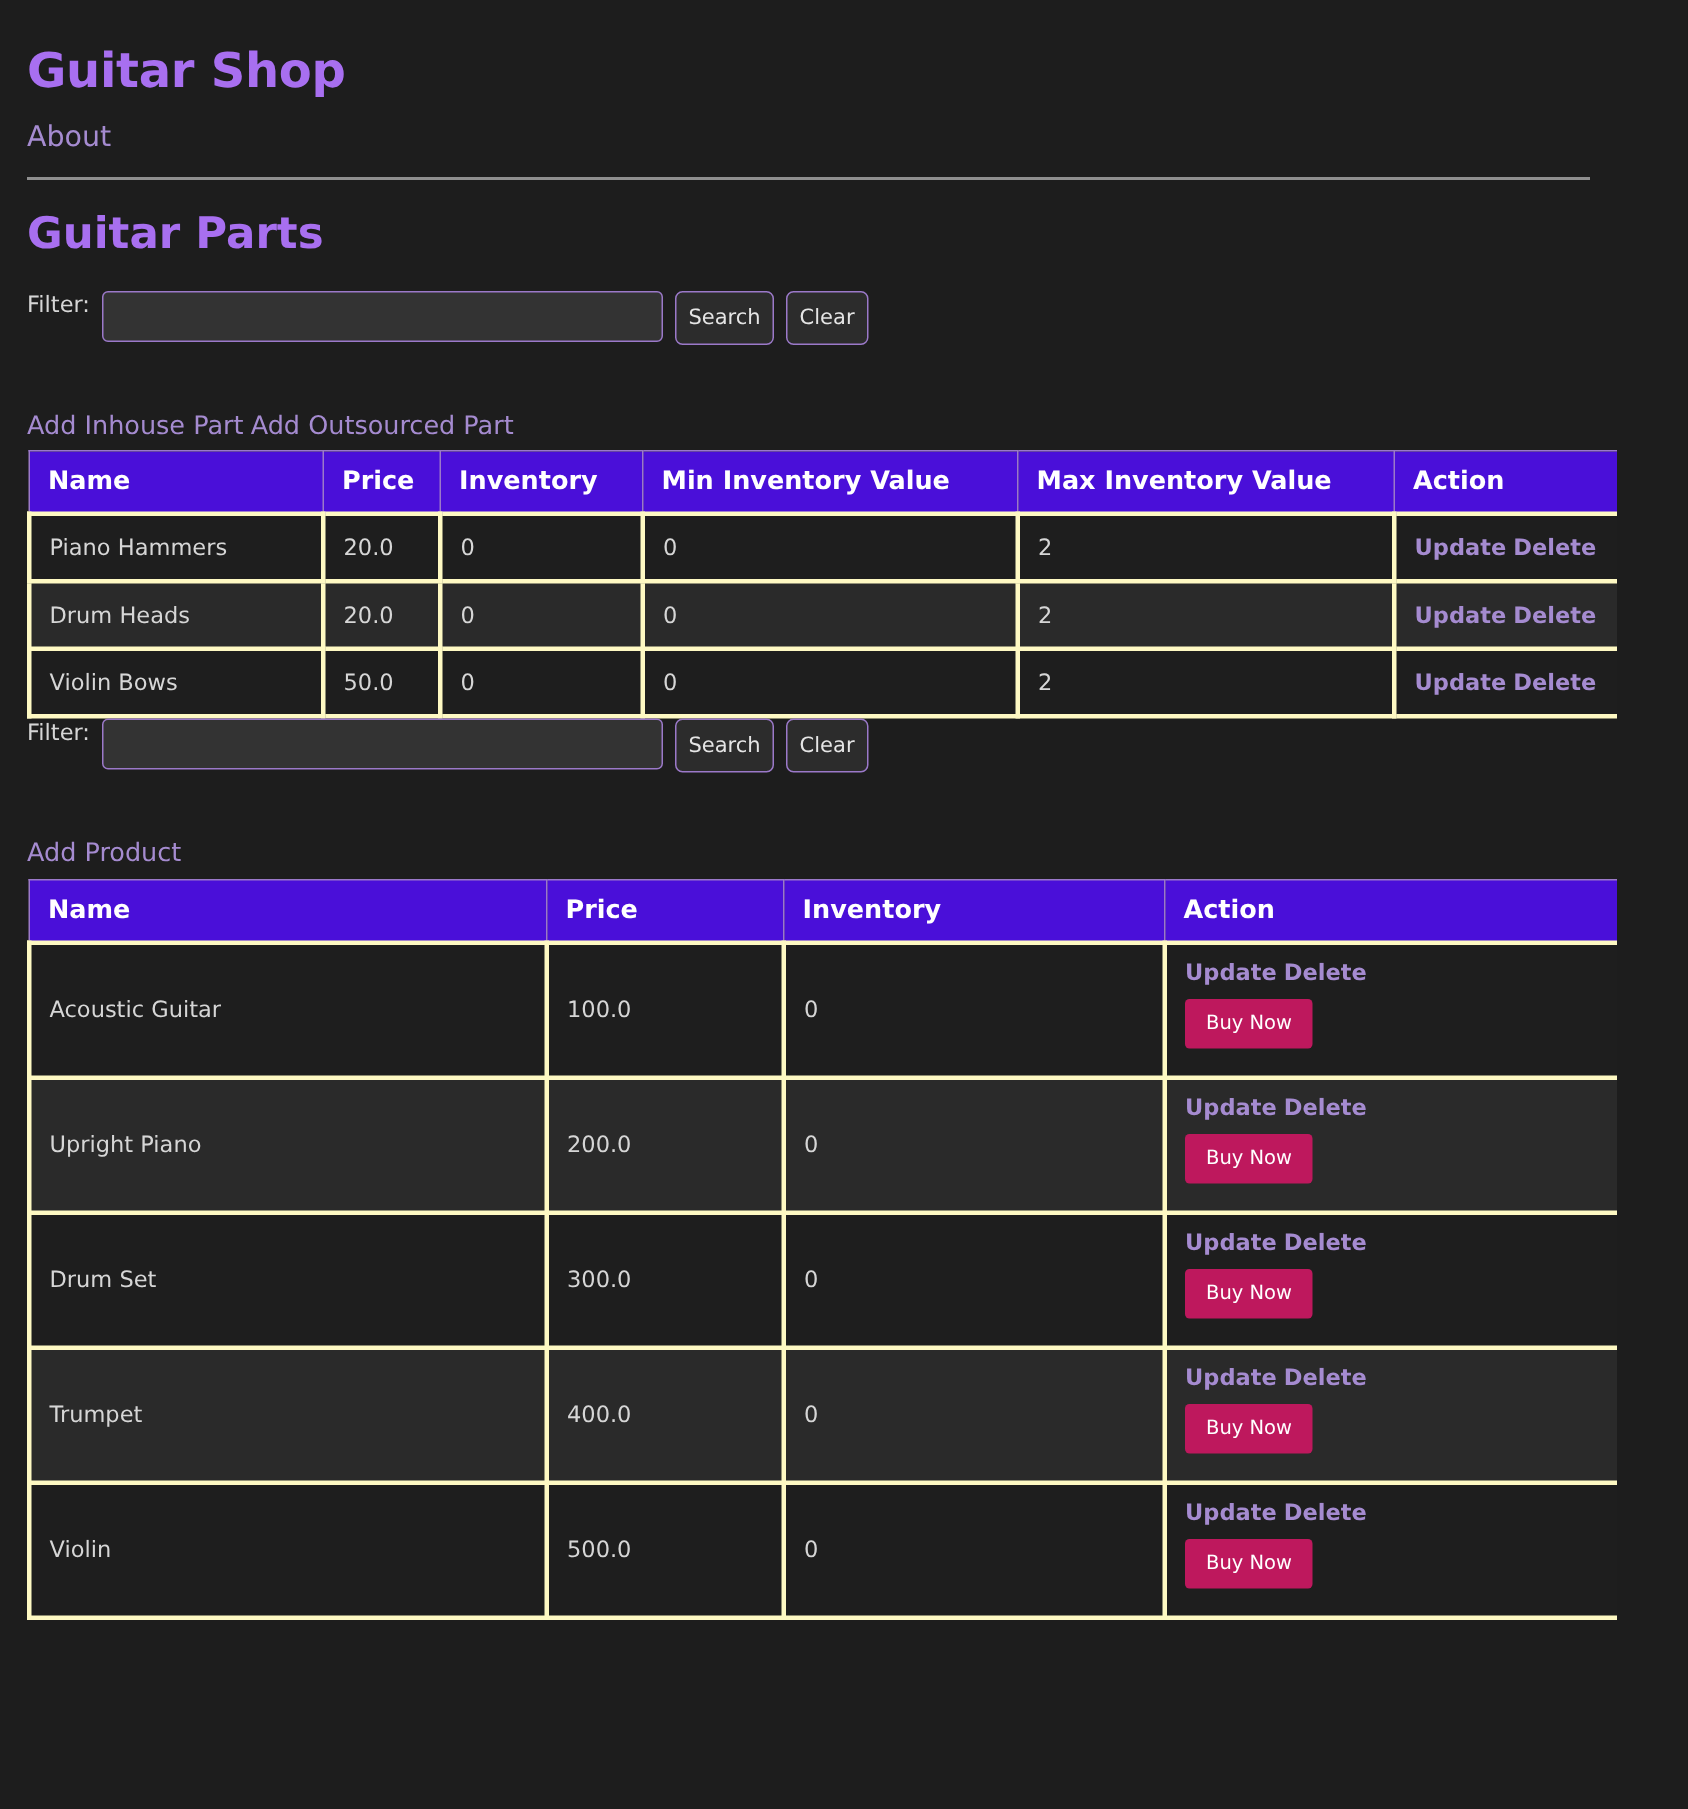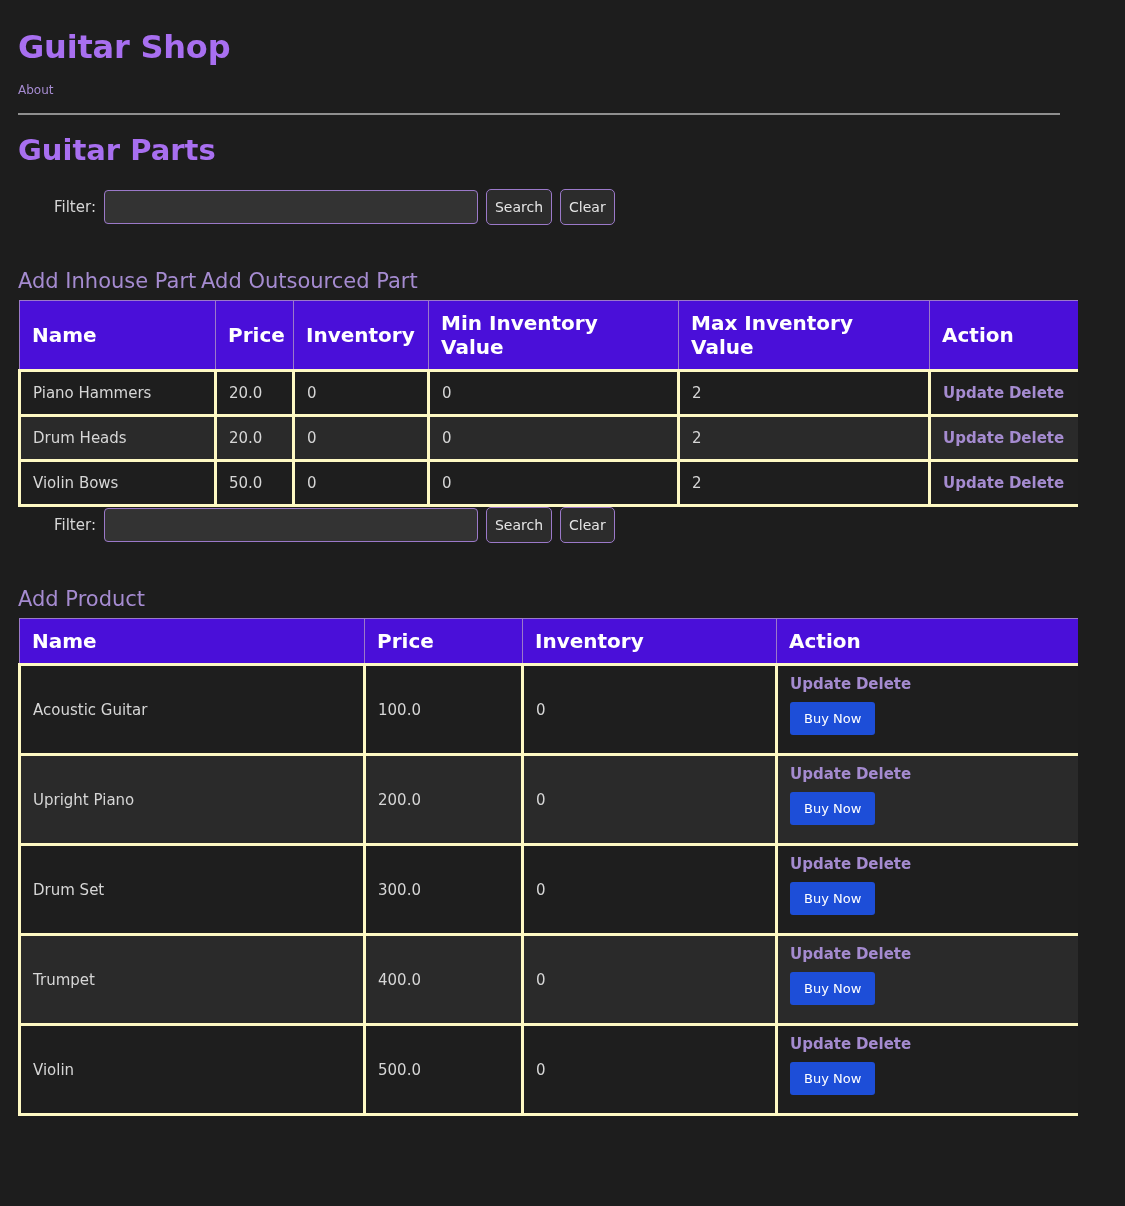--- a/index.html
+++ b/index.html
@@ -23,43 +23,42 @@
   }
   h1.site-title {
     color: #a86ff0;
     font-size: 32px;
     font-weight: bold;
     margin: 28px 0 14px 0;
     letter-spacing: -0.2px;
   }
   .navlink {
     color: #a58bd0;
-    font-size: 12px;
+    font-size: 19px;
     text-decoration: none;
     display: inline-block;
     margin-bottom: 8px;
   }
   hr.divider {
     border: none;
     border-top: 2px solid #8f8f8f;
     margin: 8px 0 18px 0;
     height: 0;
   }
   h2.section-title {
     color: #a86ff0;
     font-size: 29px;
     font-weight: bold;
     margin: 10px 0 22px 0;
   }
   .filter-row {
     display: flex;
-    align-items: center;
+    align-items: flex-start;
     gap: 8px;
     margin-bottom: 44px;
-    margin-left: 36px;
   }
   .filter-label {
     font-size: 15px;
     color: #d6d6d6;
   }
   .filter-input {
     width: 374px;
     height: 34px;
     box-sizing: border-box;
     background: #333333;
@@ -83,32 +82,32 @@
     padding: 0 8px;
     cursor: pointer;
   }
   .links-row {
     margin-bottom: 6px;
     line-height: 1.2;
   }
   .links-row a {
     color: #a58bd0;
     text-decoration: none;
-    font-size: 21px;
+    font-size: 17px;
   }
   table.data-table {
     border-collapse: collapse;
     width: 1087px;
     table-layout: fixed;
     border: 1px solid #9b79c9;
   }
   table.data-table th {
     background: #4a0fd9;
     color: #ffffff;
-    font-size: 20px;
+    font-size: 17px;
     font-weight: bold;
     text-align: left;
     padding: 10px 12px;
     border: 1px solid #9b79c9;
   }
   table.data-table td {
     border: 3px solid #fef9c3;
     padding: 10px 12px;
     font-size: 15px;
     color: #d6d6d6;
@@ -138,21 +137,21 @@
   .products-table col.p-act { width: 330px; }
   .products-table tbody td { height: 67px; }
   .products-table td.action-cell {
     padding-top: 9px;
     padding-bottom: 9px;
     vertical-align: top;
   }
   .btn-buy {
     display: block;
     margin-top: 9px;
-    background: #1d4ed8;
+    background: #be185d;
     color: #ffffff;
     border: none;
     border-radius: 3px;
     font-family: "DejaVu Sans", sans-serif;
     font-size: 13px;
     padding: 9px 14px;
     cursor: pointer;
   }
   h2.products-title { margin-top: 32px; }
   .bottom-pad { height: 22px; }

